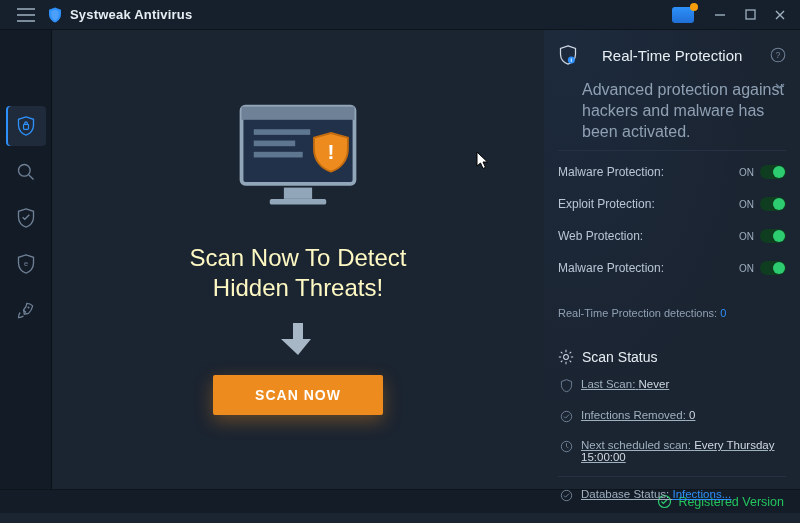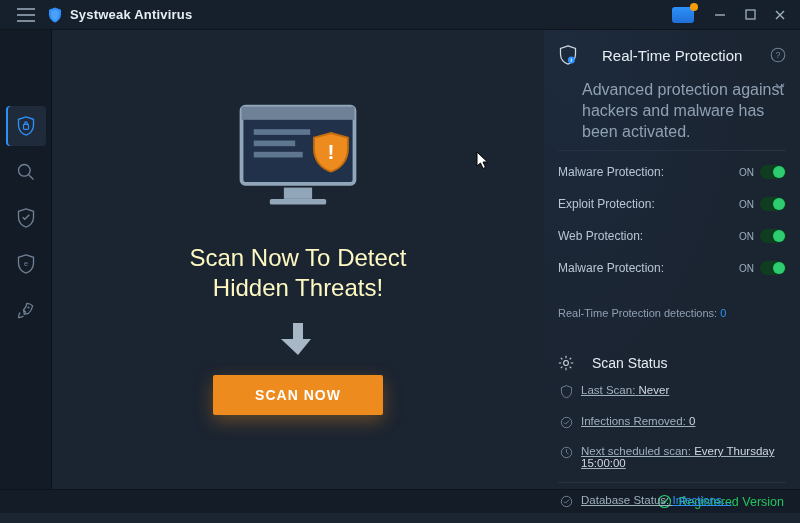--- a/index.html
+++ b/index.html
@@ -31,21 +31,21 @@
   .notice { font-size: 16px; color: #8fa0b3; padding: 4px 0 8px 24px; line-height: 1.3; position:relative; border-bottom:1px solid #263243; }
   .notice .chev { position:absolute; right:0; top:4px; color:#6f8196; }
   .toggle-row { display:flex; align-items:center; justify-content:space-between; font-size:12px; color:#b9c6d4; padding: 4px 0; }
   .toggle { display:flex; align-items:center; gap:6px; }
   .toggle .lbl { font-size:10px; color:#9fb0bf; }
   .switch { width:26px; height:14px; background:#0f3d1f; border-radius:7px; position:relative; cursor:pointer; }
   .switch .knob { position:absolute; right:1px; top:1px; width:12px; height:12px; background:#2ecc71; border-radius:50%; }
   .divider { height:1px; background-image: linear-gradient(90deg, transparent 0, #334256 20%, #334256 80%, transparent 100%); margin: 2px 0; }
   .detections { font-size:11px; color:#8fa0b3; padding: 4px 0; }
   .detections .count { color:#2e90fa; }
-  .section-title { display:flex; align-items:center; gap:18px; color:#e6edf3; font-size:14px; margin-top:8px; }
+  .section-title { display:flex; align-items:center; gap:8px; color:#e6edf3; font-size:14px; margin-top:2px; }
   .status-line { display:flex; align-items:flex-start; gap:8px; font-size:11.5px; color:#9fb0bf; padding:3px 0 3px 2px;text-decoration:underline; }
   .status-line svg { flex-shrink:0; margin-top:1px; }
   .status-line .v { color:#cfd8e3; }
   .link { color:#2e90fa; cursor:pointer; text-decoration:underline; }
   .sys-block { border-top:1px solid #263243; padding-top:8px; }
   .db-row { position:relative; padding-bottom:10px; }
 
   .footer { height: 24px; background:#141c27; border-top:1px solid #0e141c; display:flex; align-items:center; justify-content:flex-end; padding:0 16px; font-size:12.5px; color:#22c55e; gap:6px; }
 
   .cursor { position:absolute; left:476px; top:151px; pointer-events:none; }

